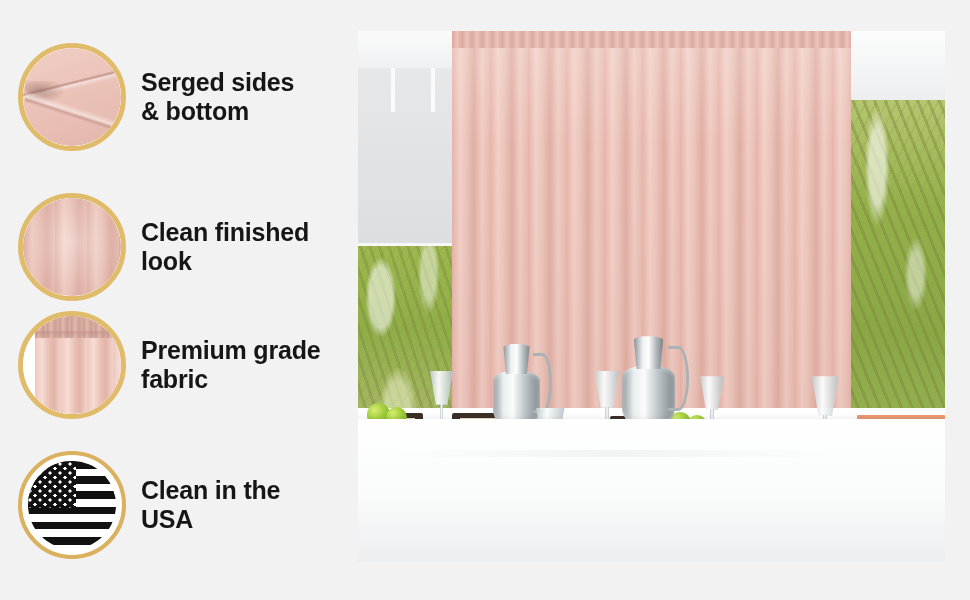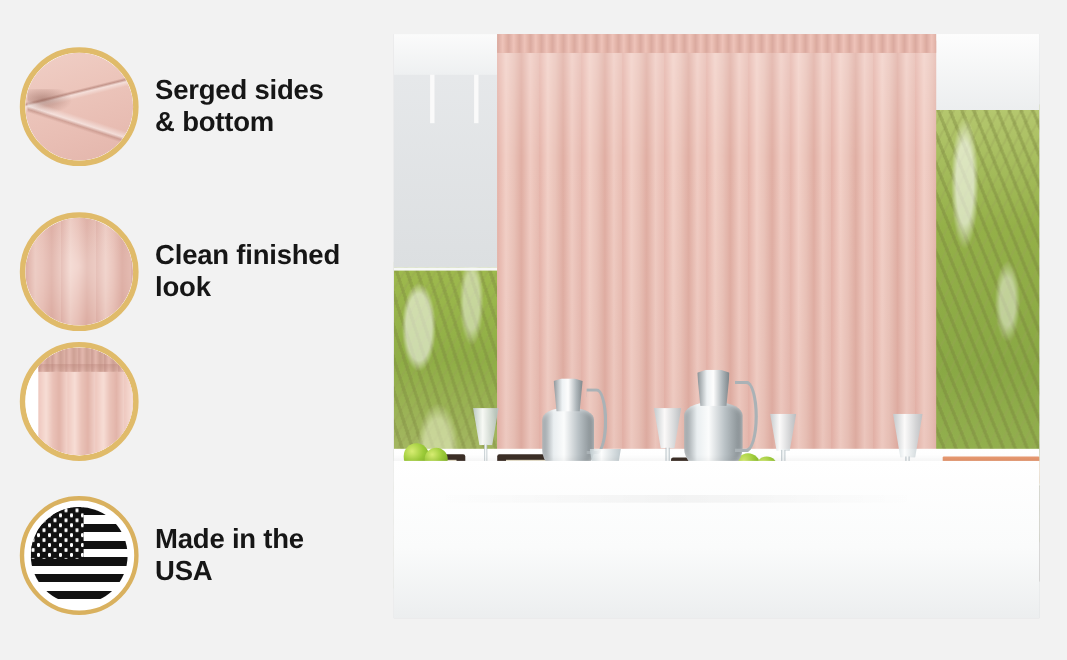--- a/index.html
+++ b/index.html
@@ -439,31 +439,33 @@
 look</div>
     </div>
 
     <div class="feature-row" data-idx="2">
       <div class="feature-icon">
         <div class="inner ico-curtain">
           <div class="curtain-body"></div>
           <div class="curtain-header"></div>
         </div>
       </div>
+      <div class="feature-text">Premium grade
+fabric</div>
     </div>
 
     <div class="feature-row" data-idx="3">
       <div class="feature-icon flag-ring">
         <div class="flag-disc">
           <div class="flag-canton">
             <div class="stars"></div>
           </div>
         </div>
       </div>
-      <div class="feature-text">Made in the
+      <div class="feature-text">Clean in the
 USA</div>
     </div>
 
   </div>
 
   <div id="photo">
 
     <div class="ph-layer ph-wall"></div>
 
     <div class="ph-layer ph-green-left"></div>

